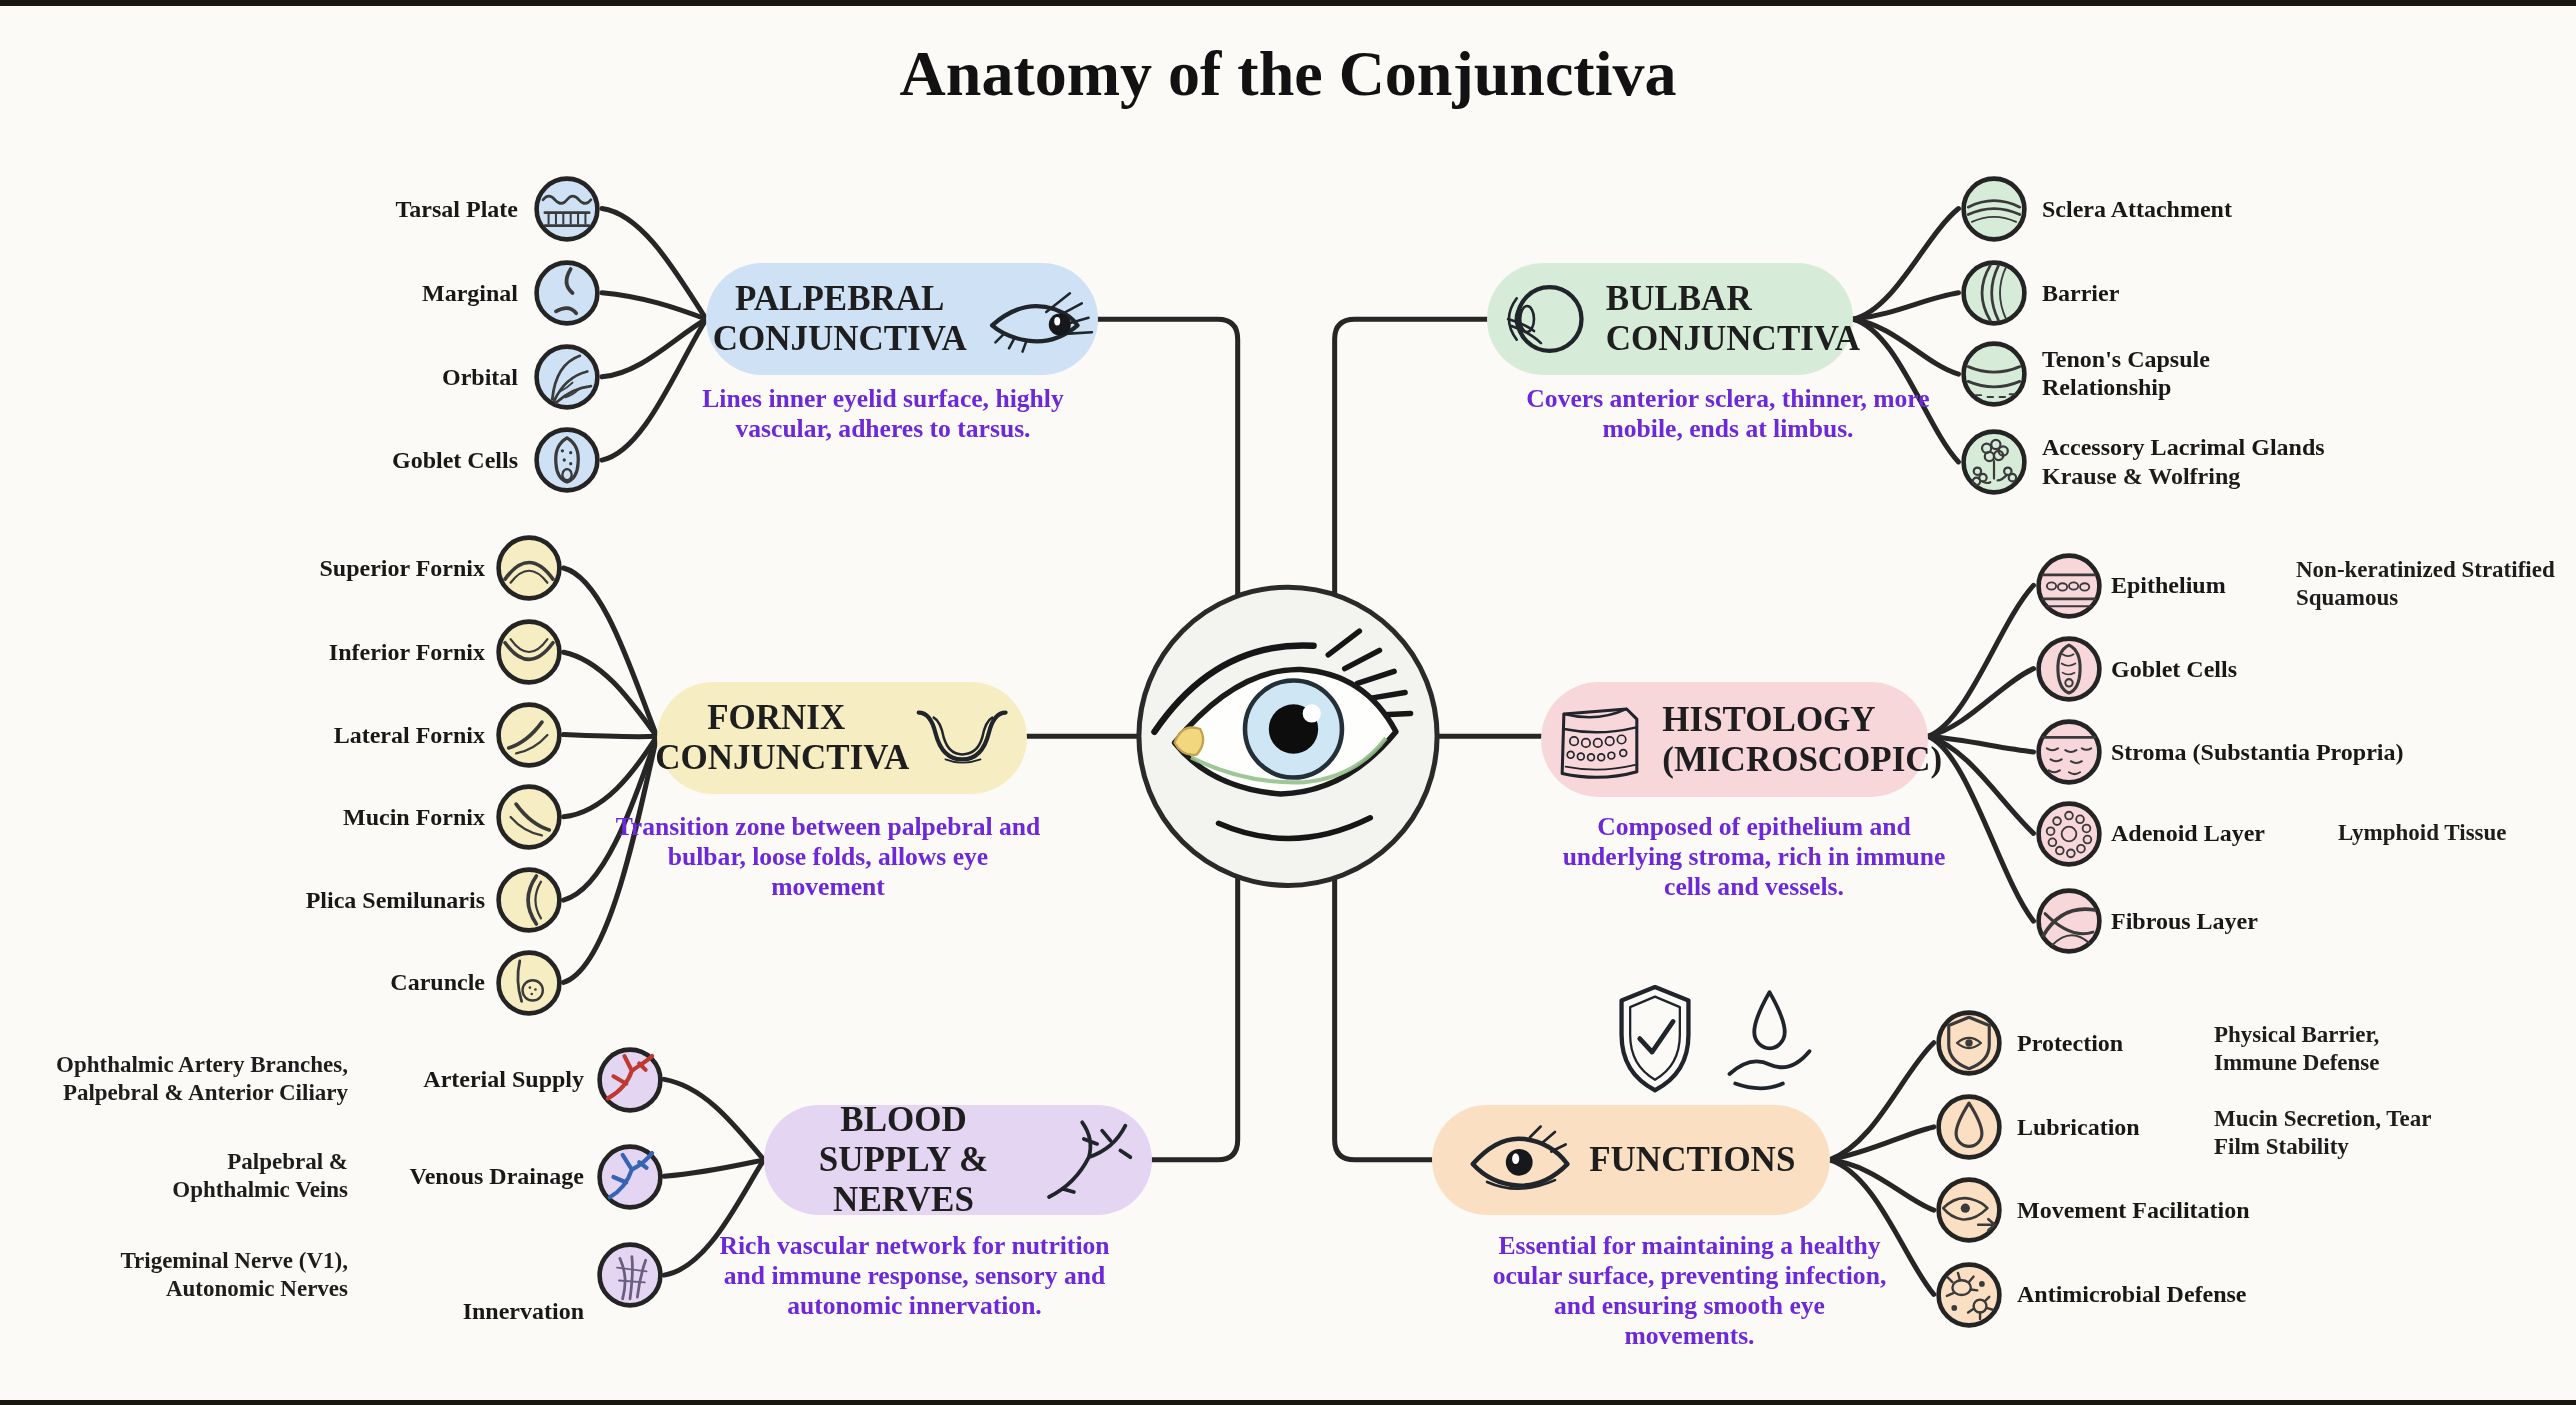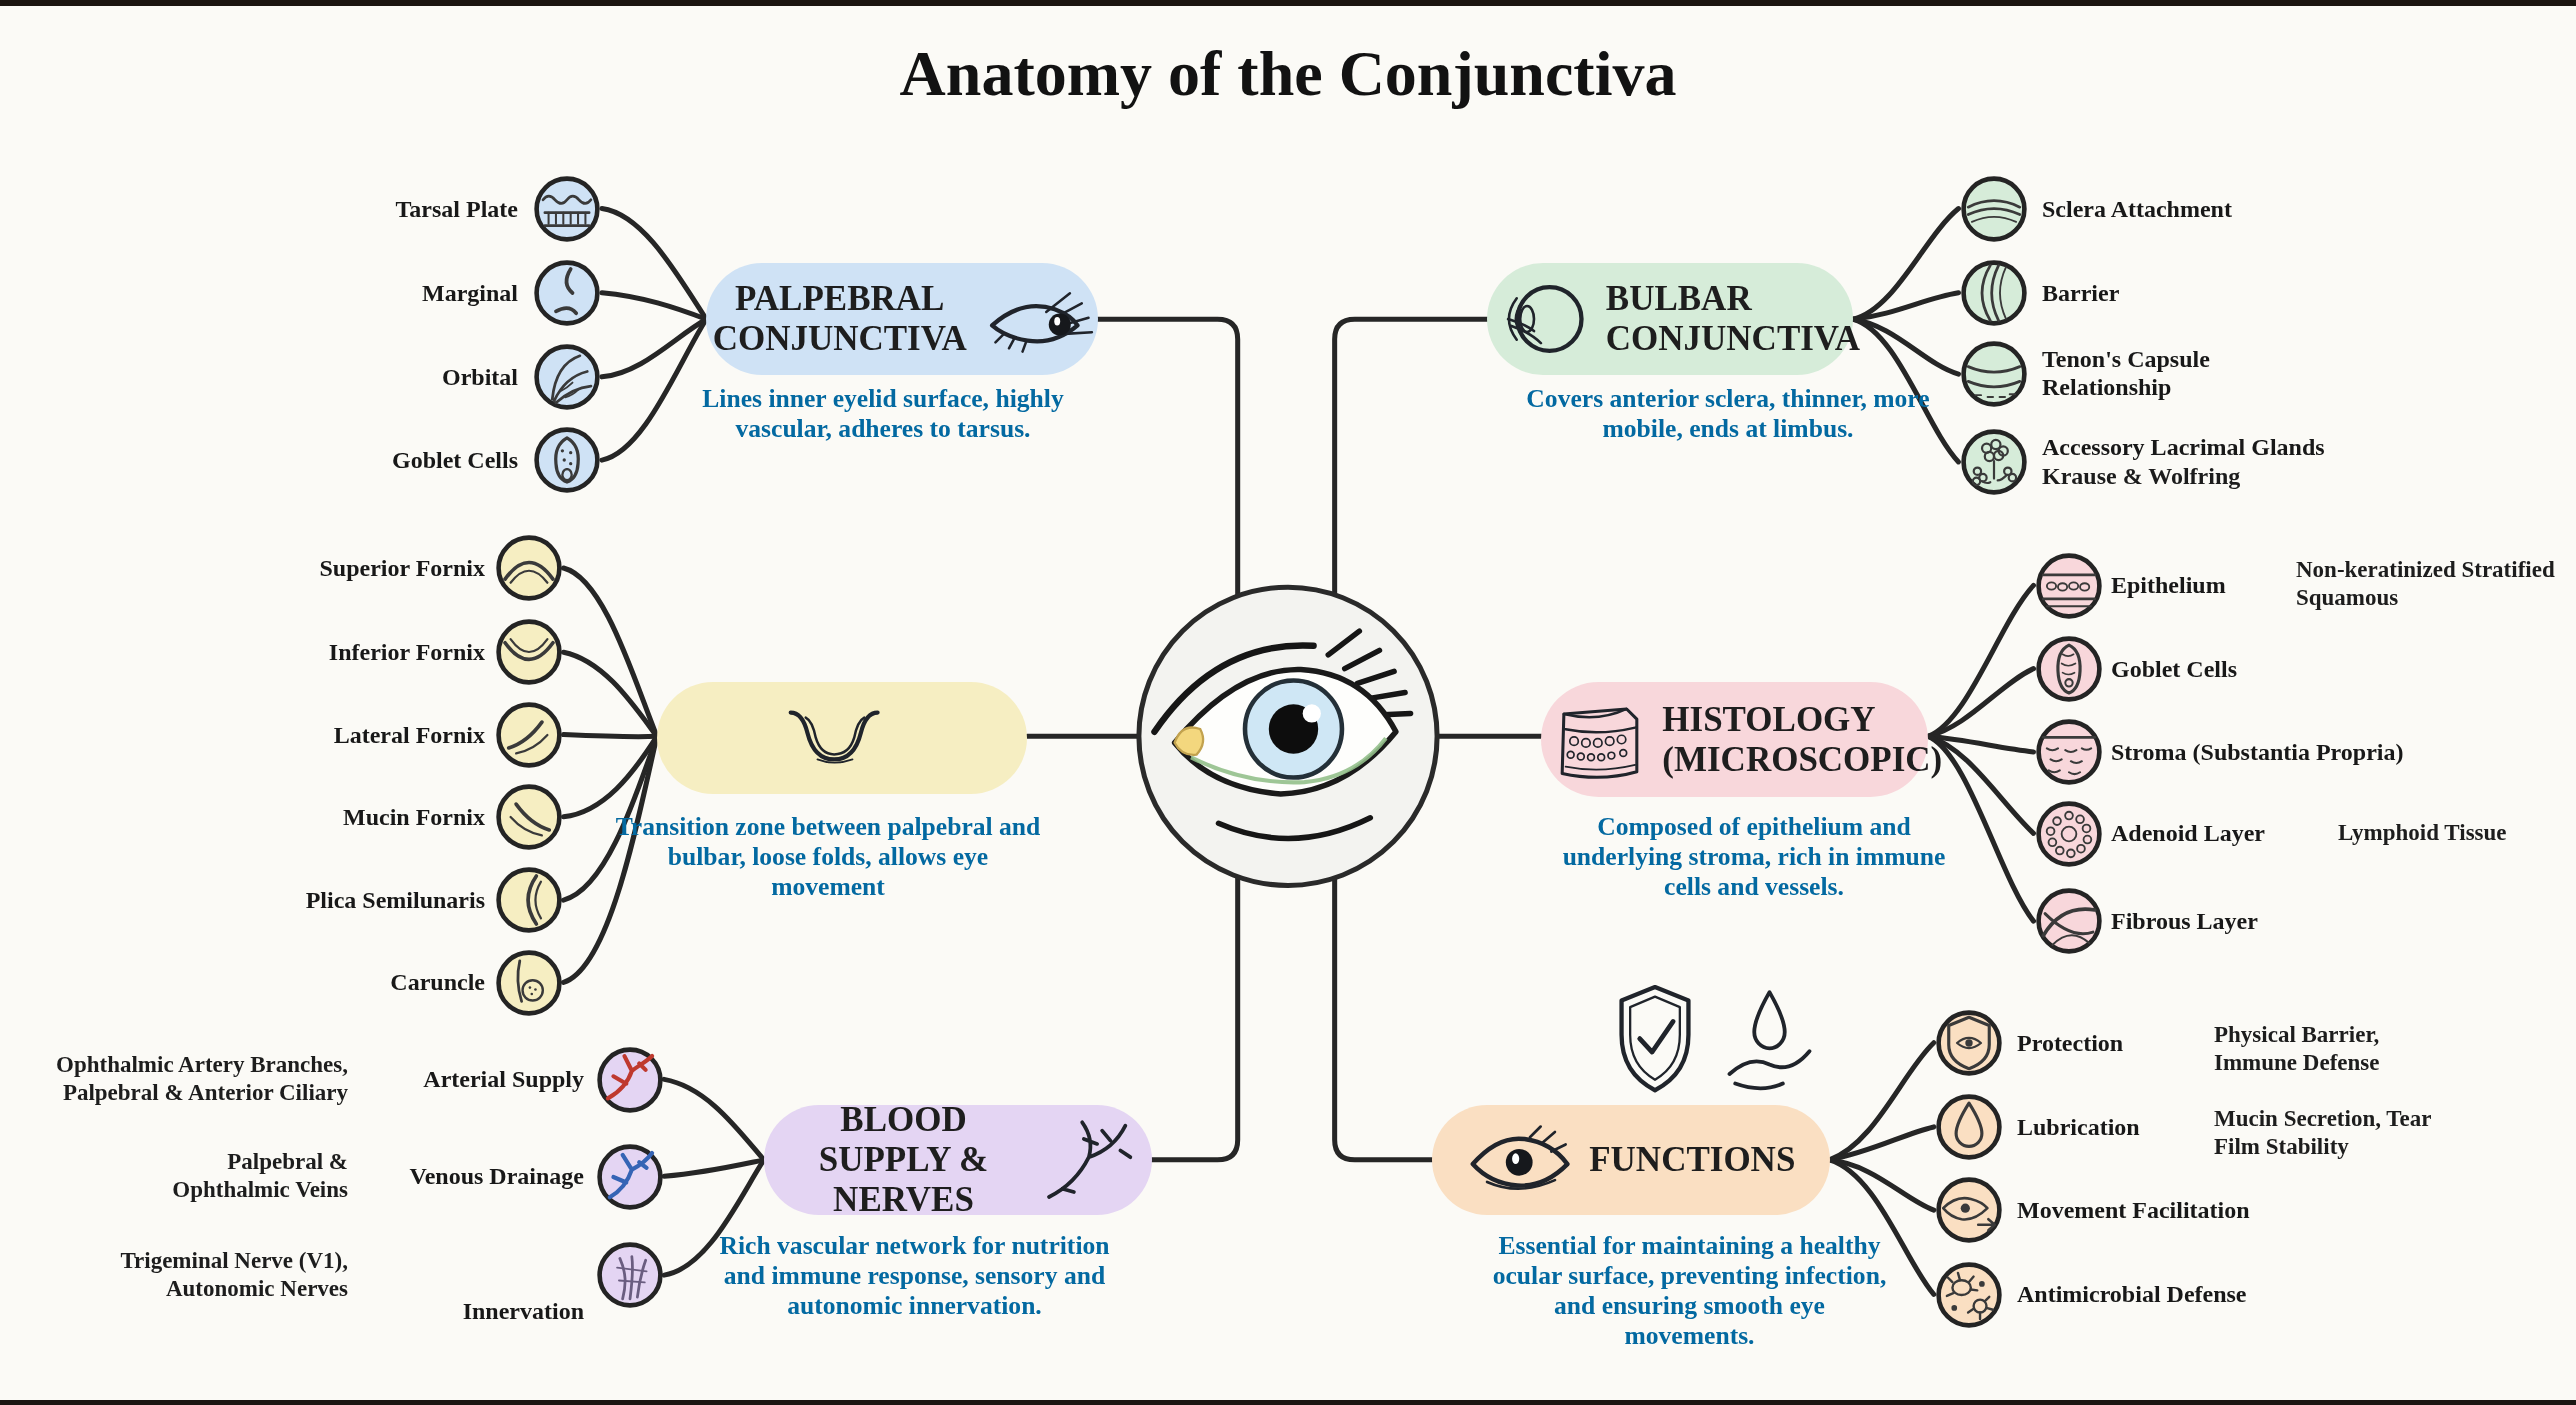--- a/index.html
+++ b/index.html
@@ -15,21 +15,21 @@
   }
   .sec{position:absolute;inset:0;}
   .overlay{position:absolute;inset:0;width:2576px;height:1405px;}
   .pill{
     position:absolute;border-radius:59px;background:var(--c);
     display:flex;align-items:center;justify-content:center;gap:14.6px;
   }
   .ptext{font-size:35px;font-weight:bold;text-align:center;line-height:1.14;color:#1e1e1e;}
   .desc{
     position:absolute;font-size:25.6px;font-weight:bold;text-align:center;
-    line-height:1.17;color:#0369a1;
+    line-height:1.17;color:#6d28d9;
   }
   .circ{position:absolute;width:70px;height:70px;}
   .cbg{fill:var(--c);stroke:#242424;stroke-width:5;}
   .ln{fill:none;stroke:#3a3a3a;stroke-width:3;stroke-linecap:round;stroke-linejoin:round;}
   .lab{
     position:absolute;font-size:24px;font-weight:bold;white-space:nowrap;
     transform:translateY(-50%);color:#181818;
   }
   .lab.wrap{white-space:normal;line-height:1.15;}
   .note{
@@ -206,20 +206,21 @@
       </g>
     </svg>
     <div style="position:absolute;left:2042px;top:462px;transform:translateY(-50%);">
       <div class="lab" style="position:static;transform:none;">Accessory Lacrimal Glands</div>
       <div class="sub">Krause &amp; Wolfring</div>
     </div>
   </div>
 
   <div class="sec" style="--c: #f6eec2;">
     <div class="pill" style="left:657px;top:682px;width:370px;height:112px;">
+      <span class="ptext" style="width:242px;">FORNIX CONJUNCTIVA</span>
       <svg class="picon" width="117" height="77" viewBox="0 0 140 90">
         <path class="pstroke" d="M8 14 Q22 14 28 38 Q36 70 60 70 Q84 70 92 38 Q98 14 112 14"></path>
         <path class="pthin" d="M26 20 Q34 24 38 44 Q44 64 60 64 Q78 64 84 44 Q88 24 96 20"></path>
         <path class="pthin" style="stroke-width:2" d="M40 70 Q60 78 82 70"></path>
       </svg>
     </div>
     <div class="desc" style="left:611px;top:812px;width:434px;">Transition zone between palpebral and bulbar, loose folds, allows eye movement</div>
 
     <svg class="circ" style="left:494px;top:533px;" viewBox="0 0 76 76">
       <circle class="cbg" cx="38" cy="38" r="33"></circle>

